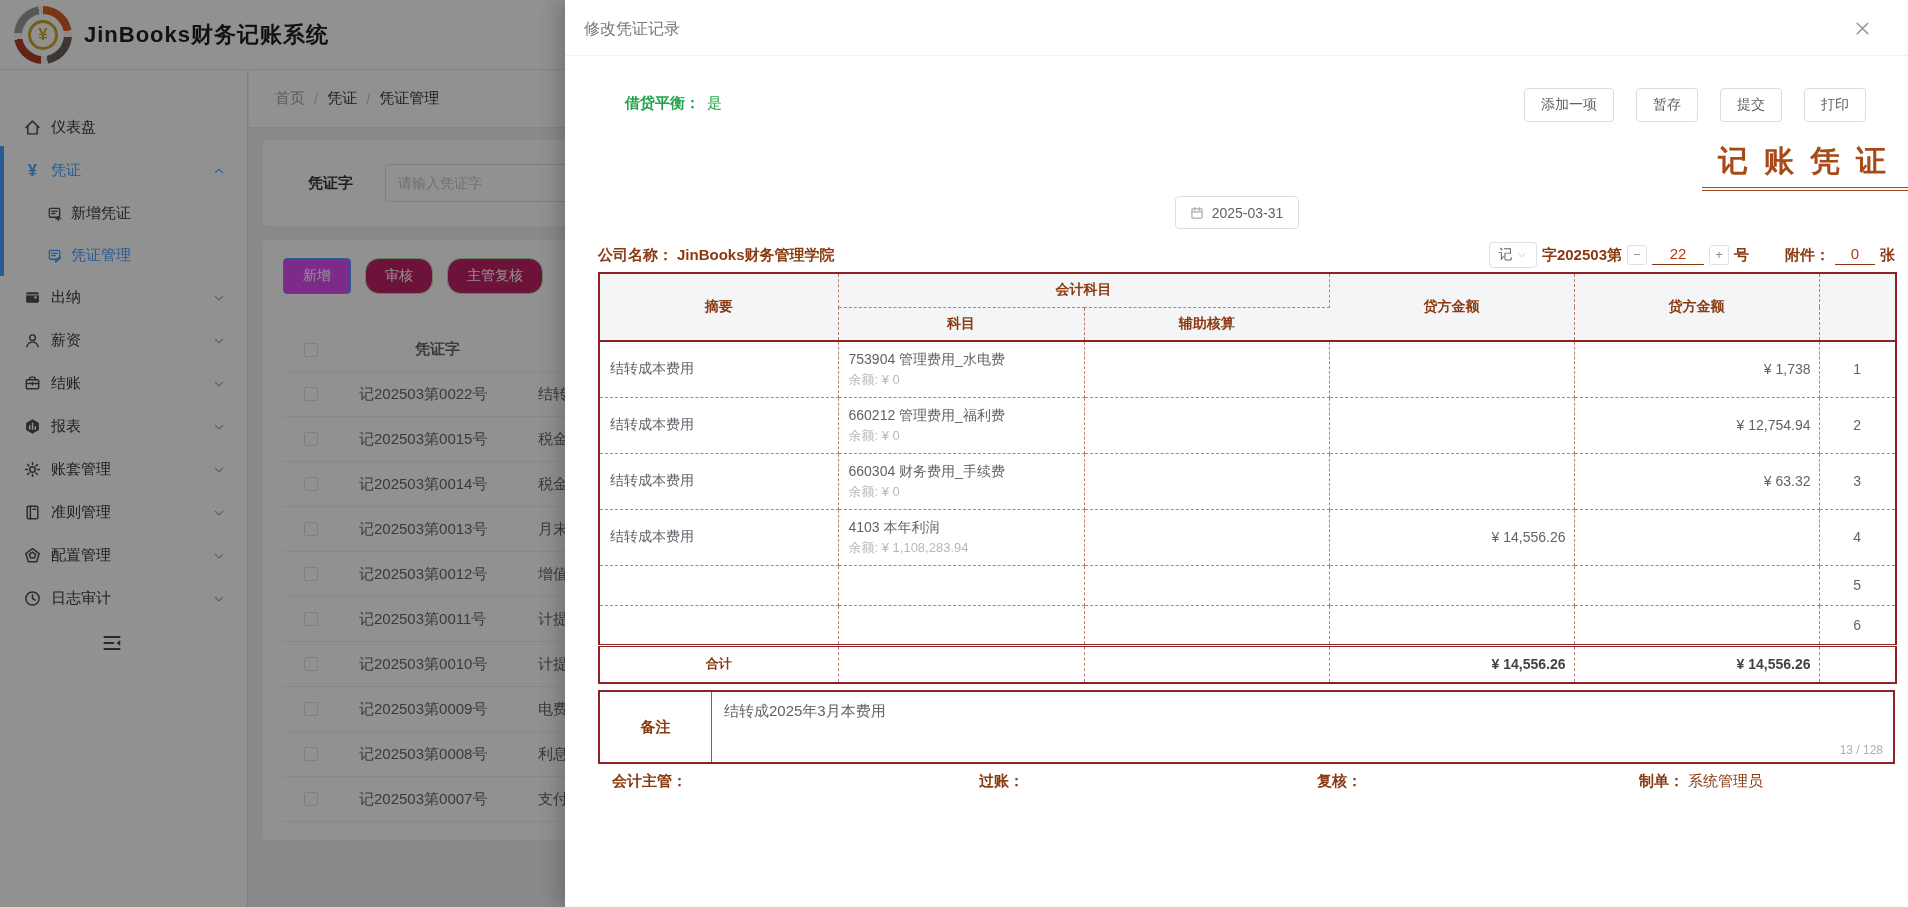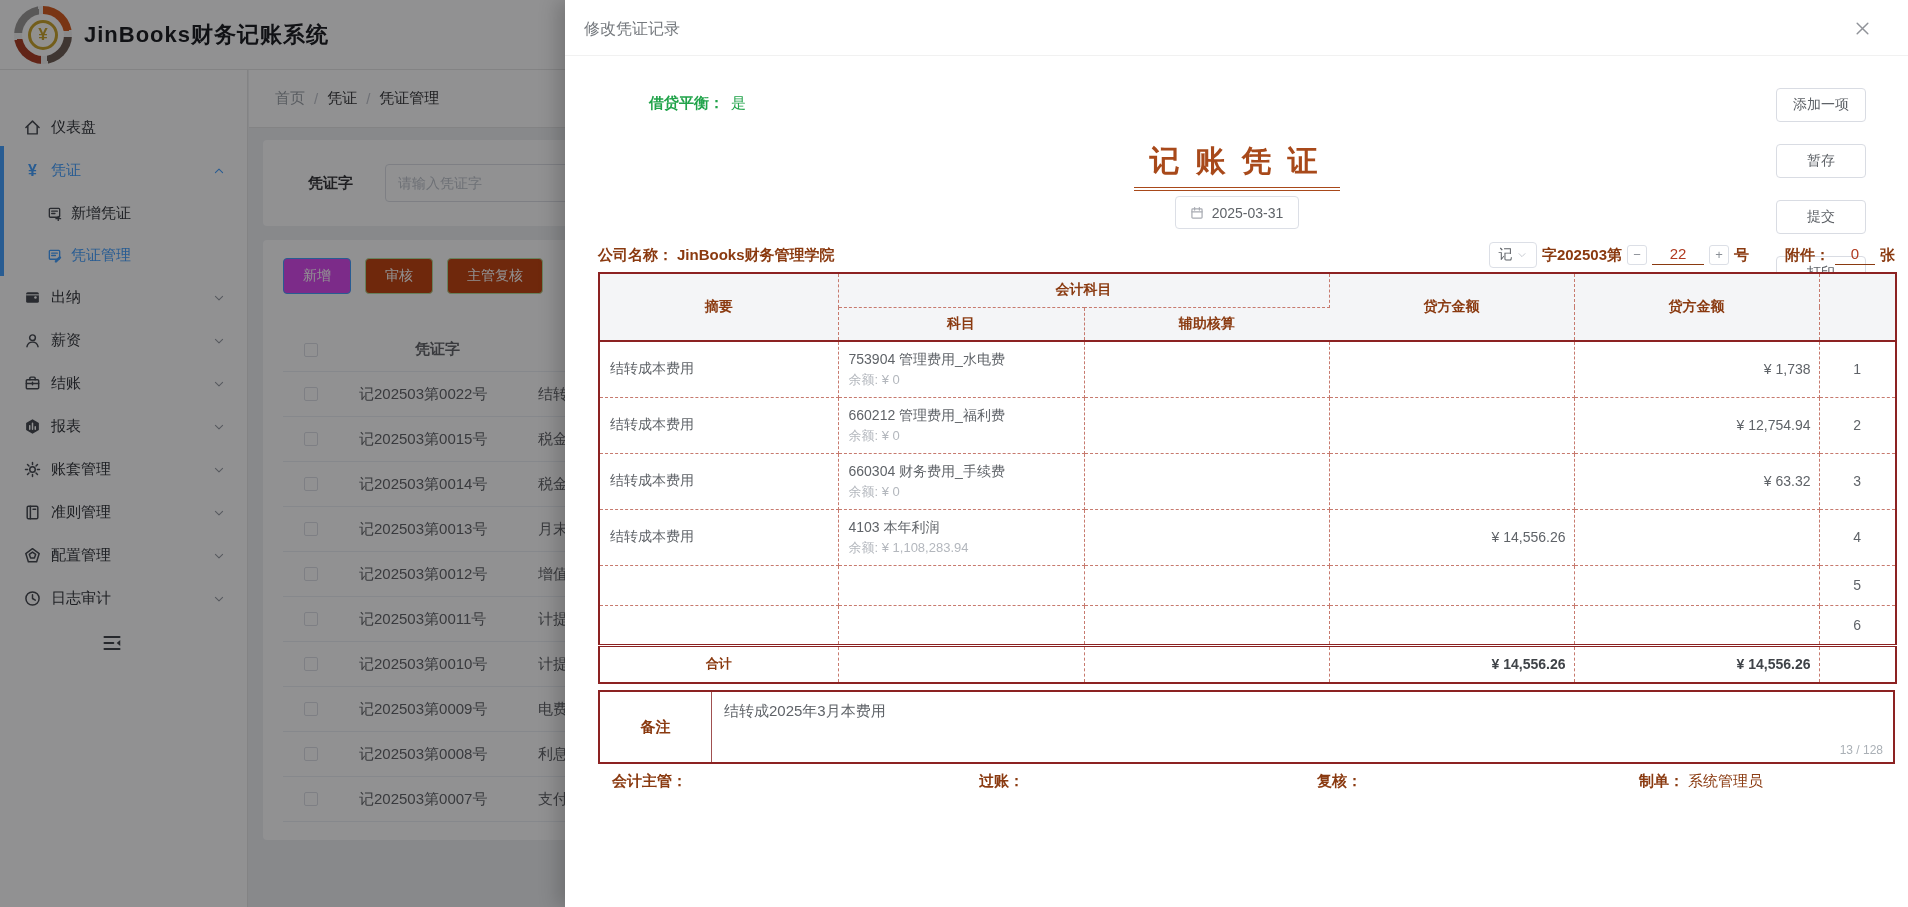--- a/index.html
+++ b/index.html
@@ -53,46 +53,46 @@
             border-radius:4px;padding:0 12px;font-size:14px;color:#606266;outline:none;
             font-family:"Liberation Sans","DejaVu Sans",sans-serif;}
   .el-input::placeholder{color:#bfc4cc;}
 
   .table-card{position:absolute;left:14px;top:170px;width:calc(100% - 28px);height:600px;
               background:#fff;border-radius:4px;padding:18px 20px;}
   .bg-toolbar{display:flex;gap:14px;}
   .btn{height:36px;border-radius:4px;font-size:14px;display:inline-flex;align-items:center;
        justify-content:center;padding:0 19px;cursor:pointer;border:1px solid transparent;}
   .btn.primary{background:#d946ef;border-color:#409eff;color:#fff;font-family:Liberation Serif, serif;}
-  .btn.success-disabled{background:#c2410c;border-color:#b3e19d;color:#fff;}
+  .btn.success-disabled{background:#be185d;border-color:#b3e19d;color:#fff;border-radius:14px;}
 
   .bg-table{margin-top:34px;font-size:15px;color:#606266;}
   .bg-thead{display:flex;height:44px;align-items:center;border-bottom:1px solid #ebeef5;font-weight:bold;}
   .bg-row{display:flex;height:45px;align-items:center;border-bottom:1px solid #ebeef5;}
   .col-check{width:56px;display:flex;justify-content:center;}
   .checkbox{width:14px;height:14px;border:1px solid #dcdfe6;border-radius:2px;background:#fff;cursor:pointer;}
   .col-vno{width:197px;padding-left:20px;}
   .bg-thead .col-vno{text-align:center;padding-left:0;color:#606266;}
   .col-vsum{flex:1;padding-left:2px;white-space:nowrap;overflow:hidden;}
 
   
   .overlay{position:absolute;inset:0;background:rgba(12,12,14,0.45);z-index:10;}
   .drawer{position:absolute;left:565px;top:0;width:1343px;height:907px;background:#fff;z-index:20;
           box-shadow:-8px 0 18px rgba(0,0,0,0.18);}
   .dheader{position:absolute;left:0;top:0;width:100%;height:56px;border-bottom:1px solid #f1f1f1;}
   .dtitle{position:absolute;left:19px;top:19px;font-size:16px;color:#75797e;}
   .dclose{position:absolute;right:37px;top:20px;width:17px;height:17px;color:#909399;cursor:pointer;}
 
-  .balance{position:absolute;left:60px;top:94px;font-size:15px;color:#21a34a;display:flex;gap:7px;margin-left:24px;}
+  .balance{position:absolute;left:60px;top:94px;font-size:15px;color:#21a34a;display:flex;gap:7px;}
   .balance .b-label{font-weight:bold;}
 
-  .actions{position:absolute;top:88px;right:42px;display:flex;gap:22px;flex-direction:column;}
+  .actions{position:absolute;top:88px;right:42px;display:flex;gap:22px;}
   .actions .btn.plain{background:#fff;border:1px solid #d9dce3;color:#5f6368;height:34px;padding:0 16px;}
 
-  .vtitle{position:absolute;left:0;top:141px;width:100%;text-align:center;}
+  .vtitle{position:absolute;left:0;top:141px;width:100%;text-align:right;}
   .vtitle span{display:inline-block;font-size:30px;font-weight:bold;color:#a8491a;
                letter-spacing:16px;text-indent:16px;padding:0 6px 5px 0;
                border-bottom:1px solid #a8491a;position:relative;}
   .vtitle span::after{content:"";position:absolute;left:0;right:0;bottom:-4px;height:1px;background:#a8491a;}
 
   .vdate{position:absolute;left:50%;top:196px;transform:translateX(-50%);width:124px;height:33px;
          border:1px solid #dcdfe6;border-radius:4px;display:flex;align-items:center;
          justify-content:center;gap:8px;font-size:14px;color:#5f6368;cursor:pointer;background:#fff;}
   .vdate .icon{width:14px;height:14px;color:#a8abb2;}
 

